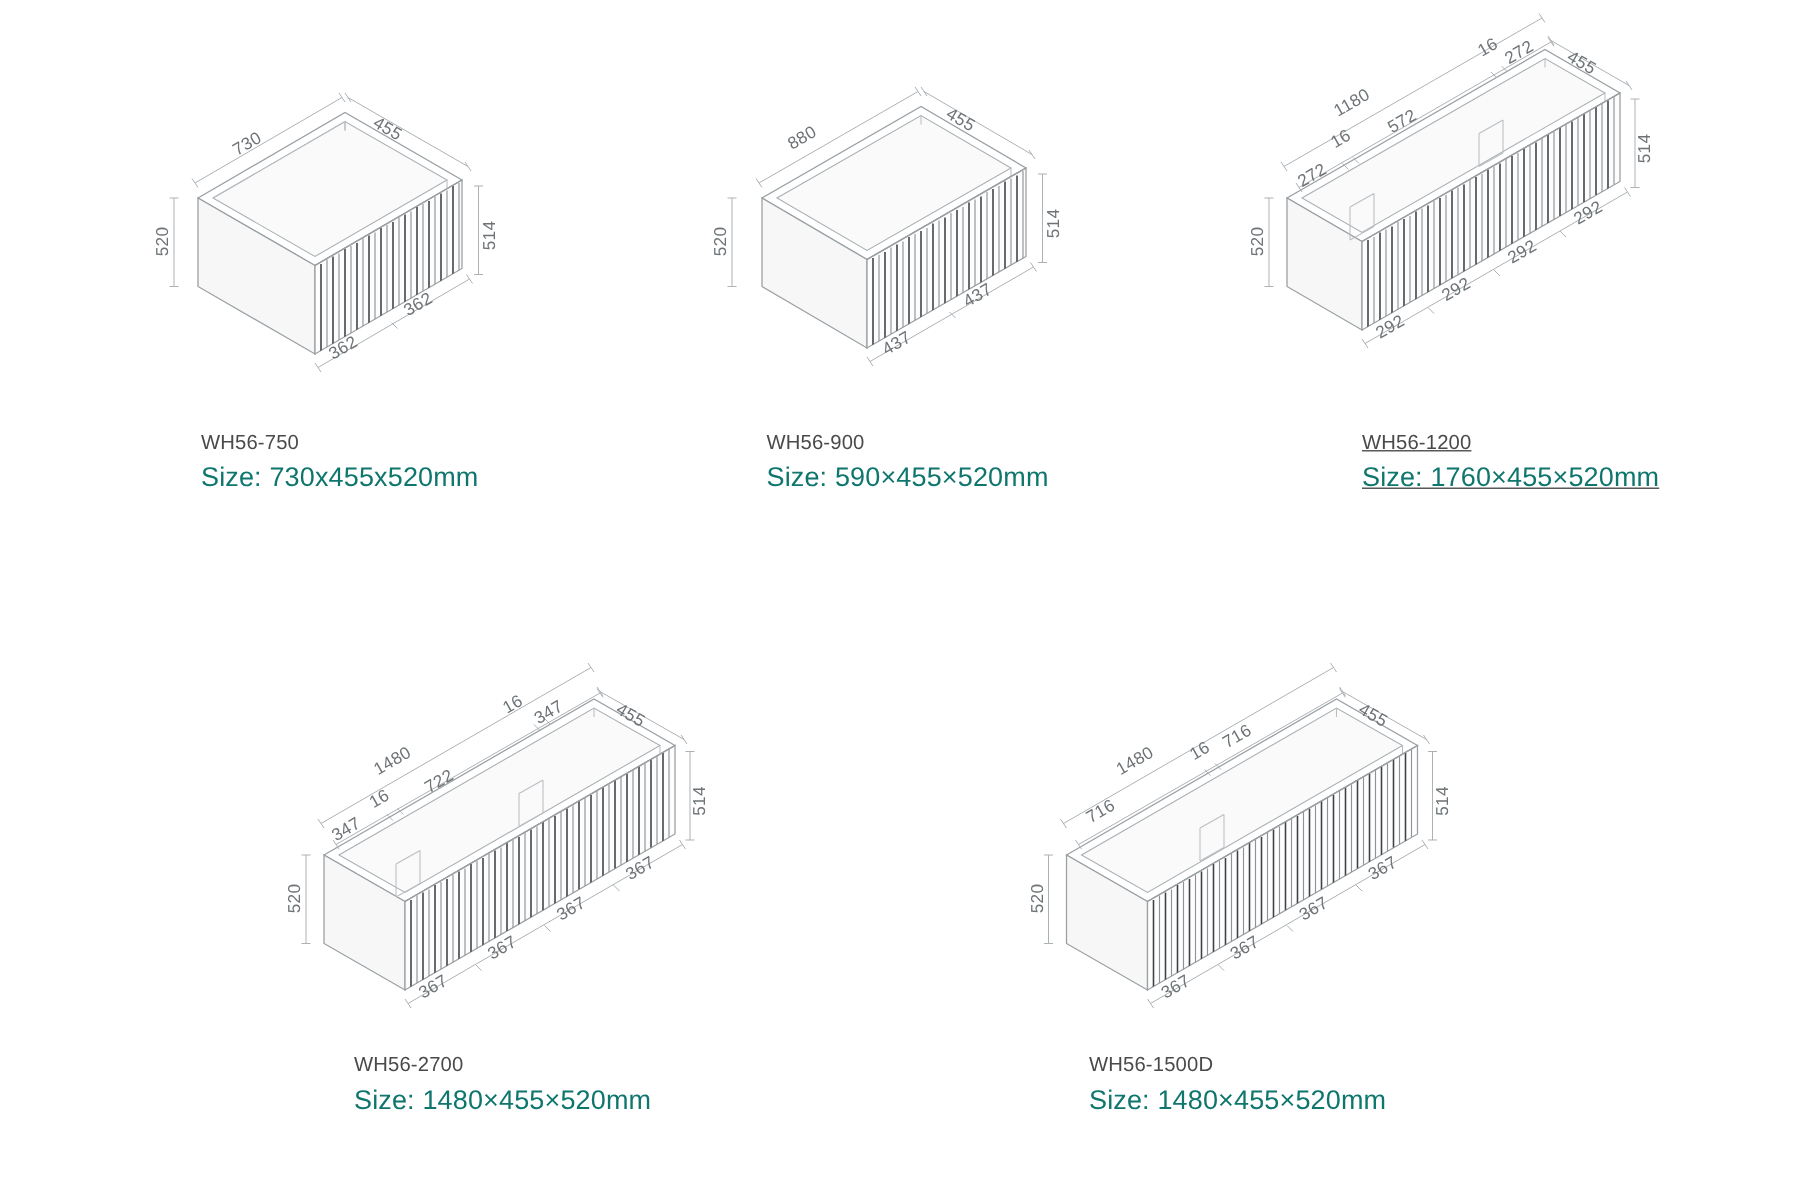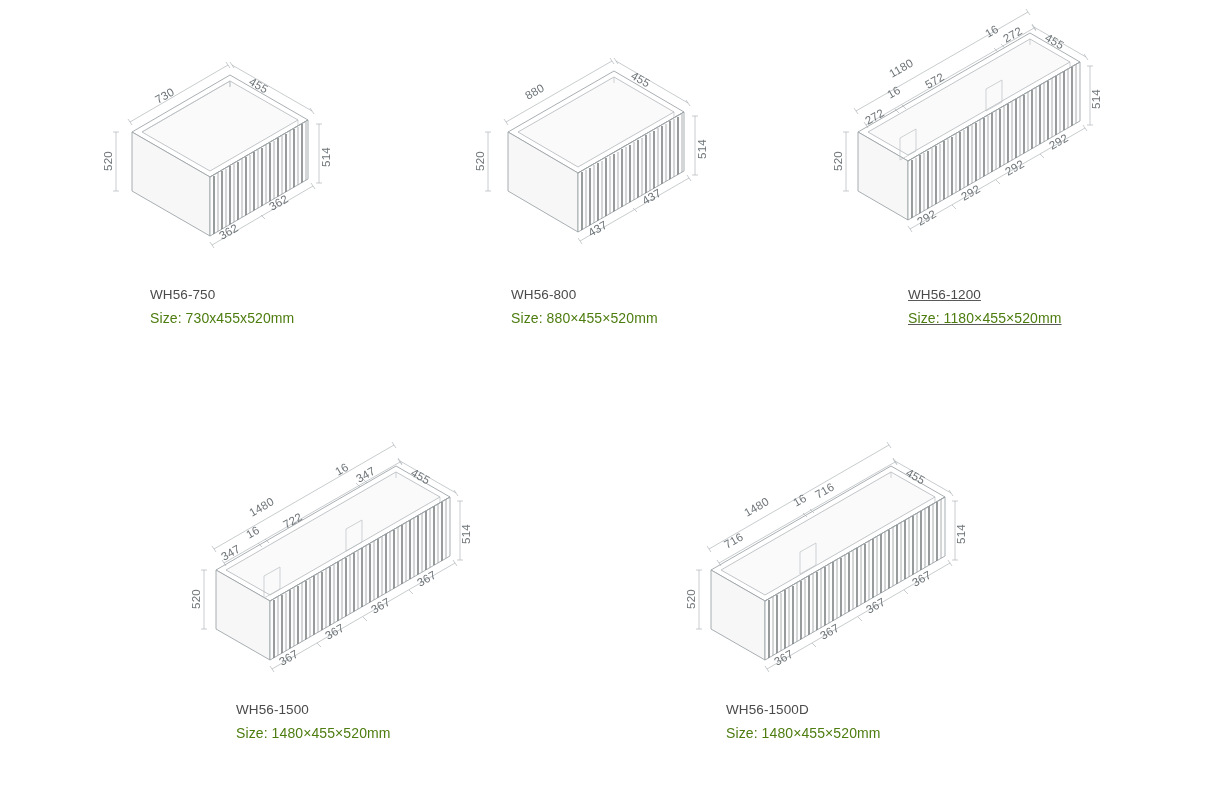--- a/index.html
+++ b/index.html
@@ -11,21 +11,21 @@
   .sheet{position:relative;width:1205px;height:800px;}
 
   .product{position:absolute;}
 
   .caption{position:absolute;}
   .caption .name{
     font-size:13.5px;color:#4a4a4a;letter-spacing:.1px;white-space:nowrap;
     line-height:16px;
   }
   .caption .size{
-    font-size:14px;color:#4d7c0f;letter-spacing:.1px;white-space:nowrap;
+    font-size:18px;color:#0f766e;letter-spacing:.1px;white-space:nowrap;
     line-height:16px;margin-top:7px;
   }
 
   svg{display:block;overflow:visible;}
   .ln{fill:none;stroke:#9aa0a4;stroke-width:.85;}
   .ln-d{fill:none;stroke:#b9bec2;stroke-width:.7;}
   .face{fill:#fdfdfd;stroke:#9aa0a4;stroke-width:.85;}
   .face-top{fill:#ffffff;stroke:#9aa0a4;stroke-width:.85;}
   .face-in{fill:#fafafa;stroke:#a8aeb2;stroke-width:.7;}
   .face-side{fill:#f7f7f7;stroke:#9aa0a4;stroke-width:.85;}
@@ -117,21 +117,21 @@
       </g>
 
       <g>
         <path class="dim" d="M112,205 L213,146"></path>
         <path class="tick" d="M110,202 L114,208 M211,143 L215,149 M161,175 L165,179"></path>
         <text class="dtxt" x="122" y="200" transform="rotate(-30 122 200)">362</text>
         <text class="dtxt" x="172" y="171" transform="rotate(-30 172 171)">362</text>
       </g>
     </svg>
   </div>
-  <div class="caption" style="left:150px;top:287px;">
+  <div class="caption" style="left:134px;top:287px;">
     <div class="name">WH56-750</div>
     <div class="size">Size: 730x455x520mm</div>
   </div>
 
   <div class="product" style="left:472px;top:40px;">
     <svg width="240" height="215" viewBox="0 0 240 215">
       <g>
         <polygon class="face-top" points="36,92 142,31 212,72 106,133"></polygon>
         <polygon class="face-in" points="46,92 142,37 202,72 106,127"></polygon>
         <polygon class="face-side" points="36,92 106,133 106,192 36,151"></polygon>
@@ -195,22 +195,22 @@
       </g>
       <g>
         <path class="dim" d="M108,201 L217,138"></path>
         <path class="tick" d="M106,198 L110,204 M215,135 L219,141 M161,168 L165,172"></path>
         <text class="dtxt" x="119" y="197" transform="rotate(-30 119 197)">437</text>
         <text class="dtxt" x="173" y="165" transform="rotate(-30 173 165)">437</text>
       </g>
     </svg>
   </div>
   <div class="caption" style="left:511px;top:287px;">
-    <div class="name">WH56-800</div>
-    <div class="size">Size: 880×455×520mm</div>
+    <div class="name">WH56-900</div>
+    <div class="size">Size: 590×455×520mm</div>
   </div>
 
   <div class="product" style="left:840px;top:15px;">
     <svg width="260" height="240" viewBox="0 0 260 240">
       <g>
         <polygon class="face-top" points="18,117 190,18 240,47 68,146"></polygon>
         <polygon class="face-in" points="28,117 190,24 230,47 68,140"></polygon>
         <polygon class="face-side" points="18,117 68,146 68,205 18,176"></polygon>
         <polygon class="face" points="68,146 240,47 240,106 68,205"></polygon>
 
@@ -306,21 +306,21 @@
         <path class="tick" d="M112,190 L116,194 M156,165 L160,169 M200,139 L204,143"></path>
         <text class="dtxt" x="80" y="211" transform="rotate(-30 80 211)">292</text>
         <text class="dtxt" x="124" y="186" transform="rotate(-30 124 186)">292</text>
         <text class="dtxt" x="168" y="161" transform="rotate(-30 168 161)">292</text>
         <text class="dtxt" x="212" y="135" transform="rotate(-30 212 135)">292</text>
       </g>
     </svg>
   </div>
   <div class="caption" style="left:908px;top:287px;text-decoration:underline;">
     <div class="name">WH56-1200</div>
-    <div class="size">Size: 1180×455×520mm</div>
+    <div class="size">Size: 1760×455×520mm</div>
   </div>
 
   <div class="product" style="left:160px;top:445px;">
     <svg width="310" height="240" viewBox="0 0 310 240">
       <g>
         <polygon class="face-top" points="56,125 236,21 290,52 110,156"></polygon>
         <polygon class="face-in" points="66,125 236,27 280,52 110,150"></polygon>
         <polygon class="face-side" points="56,125 110,156 110,215 56,184"></polygon>
         <polygon class="face" points="110,156 290,52 290,111 110,215"></polygon>
         <path class="ln-d" d="M104,131 L104,153 M120,122 L120,144 M104,131 L120,122 M104,153 L120,144"></path>
@@ -415,21 +415,21 @@
         <path class="tick" d="M110,221 L114,227 M293,115 L297,121"></path>
         <path class="tick" d="M157,198 L161,202 M203,172 L207,176 M249,145 L253,149"></path>
         <text class="dtxt" x="122" y="221" transform="rotate(-30 122 221)">367</text>
         <text class="dtxt" x="168" y="195" transform="rotate(-30 168 195)">367</text>
         <text class="dtxt" x="214" y="169" transform="rotate(-30 214 169)">367</text>
         <text class="dtxt" x="260" y="142" transform="rotate(-30 260 142)">367</text>
       </g>
     </svg>
   </div>
   <div class="caption" style="left:236px;top:702px;">
-    <div class="name">WH56-1500</div>
+    <div class="name">WH56-2700</div>
     <div class="size">Size: 1480×455×520mm</div>
   </div>
 
   <div class="product" style="left:655px;top:445px;">
     <svg width="310" height="240" viewBox="0 0 310 240">
       <g>
         <polygon class="face-top" points="56,125 236,21 290,52 110,156"></polygon>
         <polygon class="face-in" points="66,125 236,27 280,52 110,150"></polygon>
         <polygon class="face-side" points="56,125 110,156 110,215 56,184"></polygon>
         <polygon class="face" points="110,156 290,52 290,111 110,215"></polygon>

